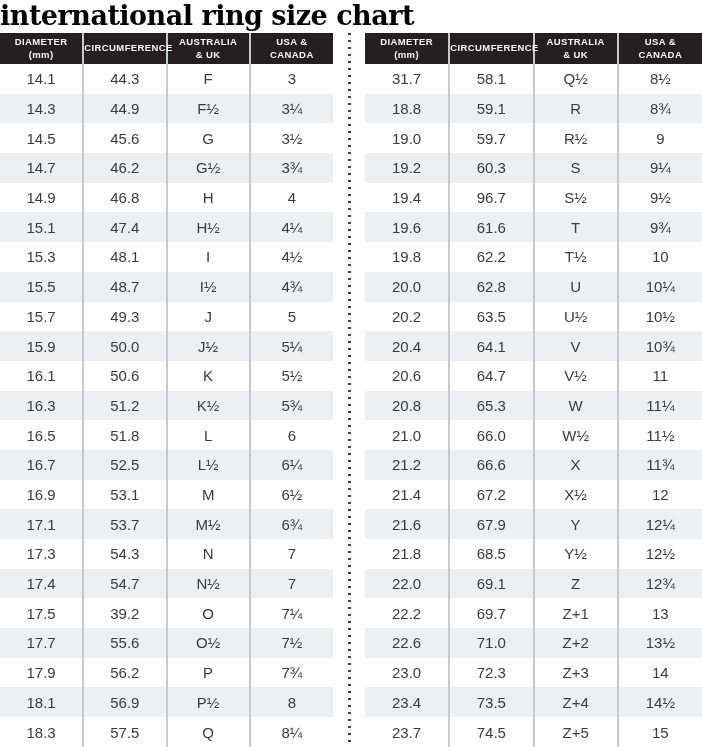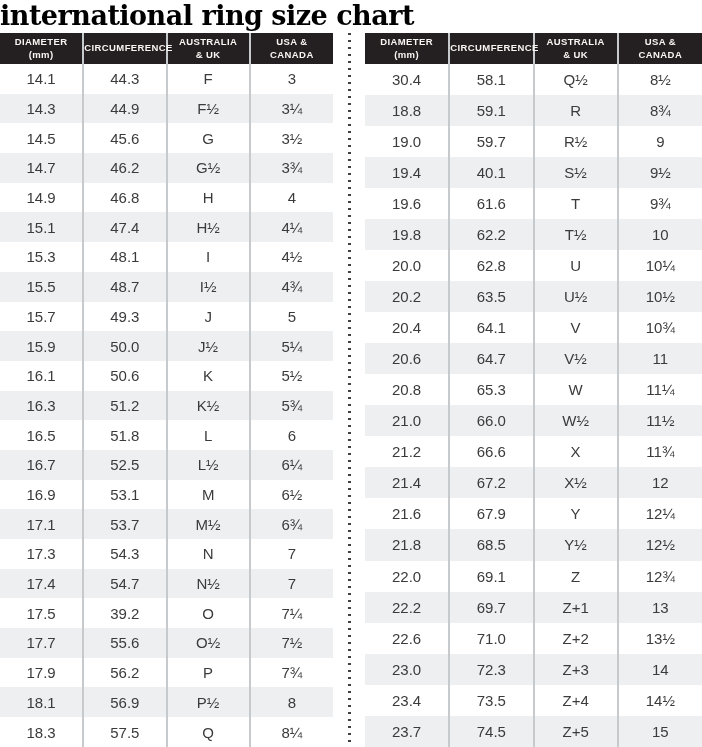--- a/index.html
+++ b/index.html
@@ -258,40 +258,46 @@
 (mm)</th>
           <th>CIRCUMFERENCE</th>
           <th>AUSTRALIA
 &amp; UK</th>
           <th>USA &amp;
 CANADA</th>
         </tr>
       </thead>
       <tbody>
           <tr>
-            <td>30.4</td>
+            <td>31.7</td>
             <td>58.1</td>
             <td>Q½</td>
             <td>8½</td>
           </tr>
           <tr>
             <td>18.8</td>
             <td>59.1</td>
             <td>R</td>
             <td>8¾</td>
           </tr>
           <tr>
             <td>19.0</td>
             <td>59.7</td>
             <td>R½</td>
             <td>9</td>
           </tr>
           <tr>
+            <td>19.2</td>
+            <td>60.3</td>
+            <td>S</td>
+            <td>9¼</td>
+          </tr>
+          <tr>
             <td>19.4</td>
-            <td>40.1</td>
+            <td>96.7</td>
             <td>S½</td>
             <td>9½</td>
           </tr>
           <tr>
             <td>19.6</td>
             <td>61.6</td>
             <td>T</td>
             <td>9¾</td>
           </tr>
           <tr>

